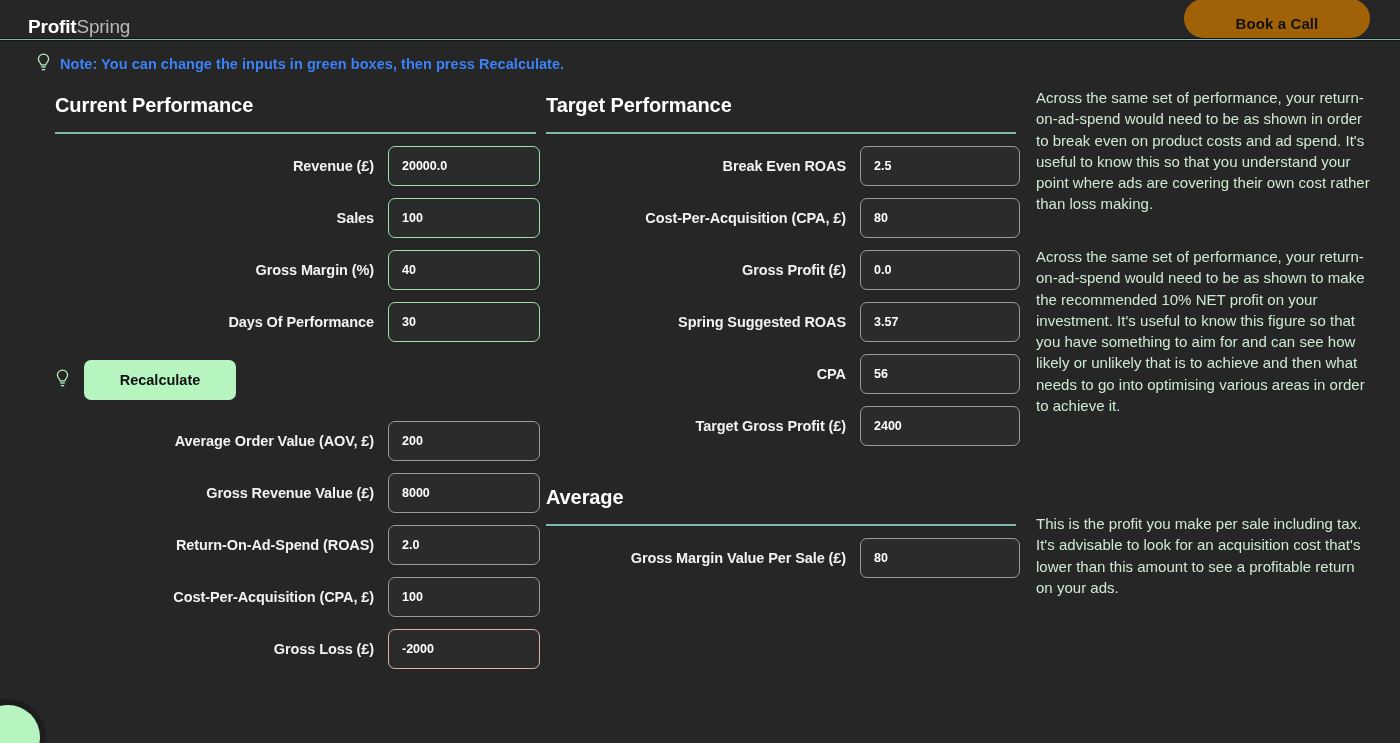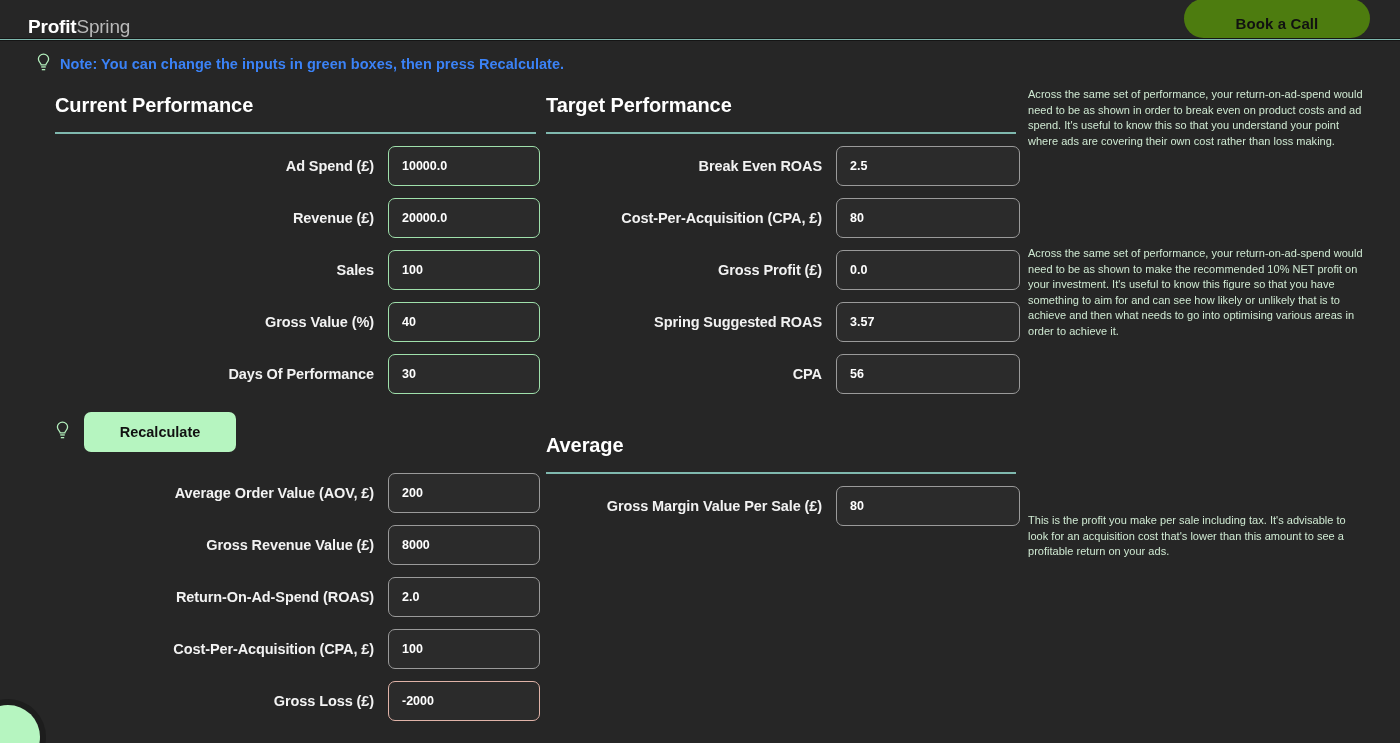--- a/index.html
+++ b/index.html
@@ -27,21 +27,21 @@
   .logo {
     font-size: 19px;
     font-weight: 700;
     letter-spacing: -0.2px;
     white-space: nowrap;
   }
   .logo .lg-a { color: #ffffff; }
   .logo .lg-b { color: #b9b9b9; font-weight: 400; }
 
   .book-call {
-    background: #4d7c0f;
+    background: #a16207;
     color: #111111;
     border: none;
     border-radius: 24px;
     font-family: "Liberation Sans", sans-serif;
     font-size: 15px;
     font-weight: 700;
     padding: 16px 34px;
     height: 39px;
     min-width: 186px;
     cursor: pointer;
@@ -121,21 +121,21 @@
     color: #ffffff;
     font-family: "Liberation Sans", sans-serif;
     font-size: 12.5px;
     font-weight: 700;
     padding: 0 13px;
     outline: none;
   }
   .field-input.editable { border-color: #9fe0ab; }
   .field-input.negative { border-color: #e0b3a8; }
 
-  .col-right .field-input { width: 184px; }
+  .col-right .field-input { width: 160px; }
 
   
   .recalc-row {
     display: flex;
     align-items: center;
     gap: 14px;
     margin-top: 18px;
   }
   .recalc-btn {
     width: 152px;
@@ -149,23 +149,23 @@
     font-weight: 700;
     cursor: pointer;
   }
 
   .gap-block { height: 40px; }
 
   
   .help {
     position: absolute;
     width: 336px;
-    left: 8px;
+    left: 16px;
     color: #cfe9d2;
-    font-size: 11px;
+    font-size: 15px;
     line-height: 1.42;
     letter-spacing: 0.02px;
   }
   #help-1 { top: 12px; }
   #help-2 { top: 171px; }
   #help-3 { top: 438px; }
 
   
   .fab {
     position: absolute;
@@ -200,33 +200,29 @@
   <span class="note-text">Note: You can change the inputs in green boxes, then press Recalculate.</span>
 </div>
 
 <div class="board">
 
   <div class="col-left">
     <div class="sec-title">Current Performance</div>
     <div class="sec-rule"></div>
 
     <div class="field">
-      <span class="field-label">Ad Spend (£)</span>
-      <input class="field-input editable" value="10000.0" style="">
-    </div>
-    <div class="field">
       <span class="field-label">Revenue (£)</span>
       <input class="field-input editable" value="20000.0" style="">
     </div>
     <div class="field">
       <span class="field-label">Sales</span>
       <input class="field-input editable" value="100" style="">
     </div>
     <div class="field">
-      <span class="field-label">Gross Value (%)</span>
+      <span class="field-label">Gross Margin (%)</span>
       <input class="field-input editable" value="40" style="">
     </div>
     <div class="field">
       <span class="field-label">Days Of Performance</span>
       <input class="field-input editable" value="30" style="">
     </div>
 
     <div class="recalc-row">
       <span class="bulb-icon">
         <svg width="15" height="19" viewBox="0 0 15 19">
@@ -277,20 +273,24 @@
       <input class="field-input" readonly="" value="0.0" style="">
     </div>
     <div class="field">
       <span class="field-label">Spring Suggested ROAS</span>
       <input class="field-input" readonly="" value="3.57" style="">
     </div>
     <div class="field">
       <span class="field-label">CPA</span>
       <input class="field-input" readonly="" value="56" style="">
     </div>
+    <div class="field">
+      <span class="field-label">Target Gross Profit (£)</span>
+      <input class="field-input" readonly="" value="2400" style="">
+    </div>
 
     <div class="gap-block"></div>
 
     <div class="sec-title" style="padding-top:0;">Average</div>
     <div class="sec-rule"></div>
 
     <div class="field">
       <span class="field-label">Gross Margin Value Per Sale (£)</span>
       <input class="field-input" readonly="" value="80" style="">
     </div>

